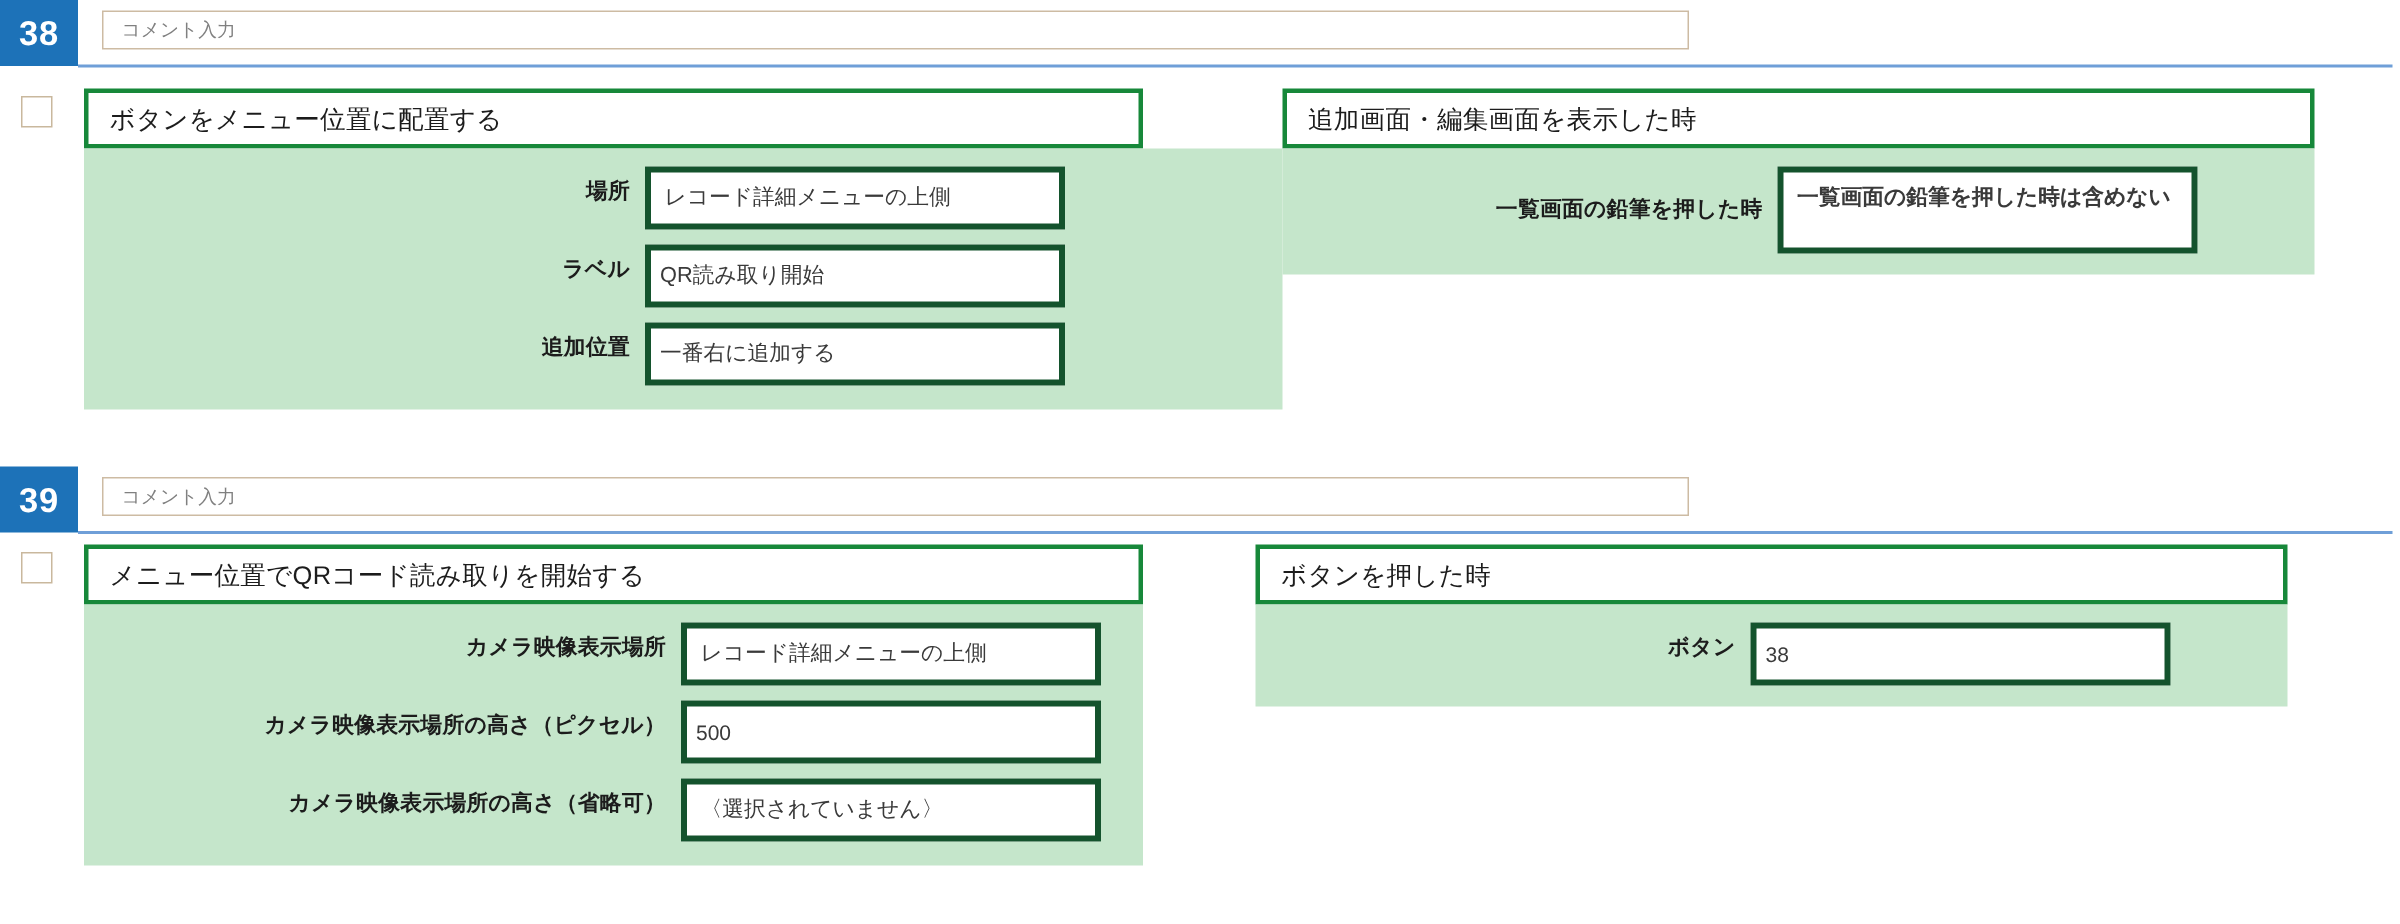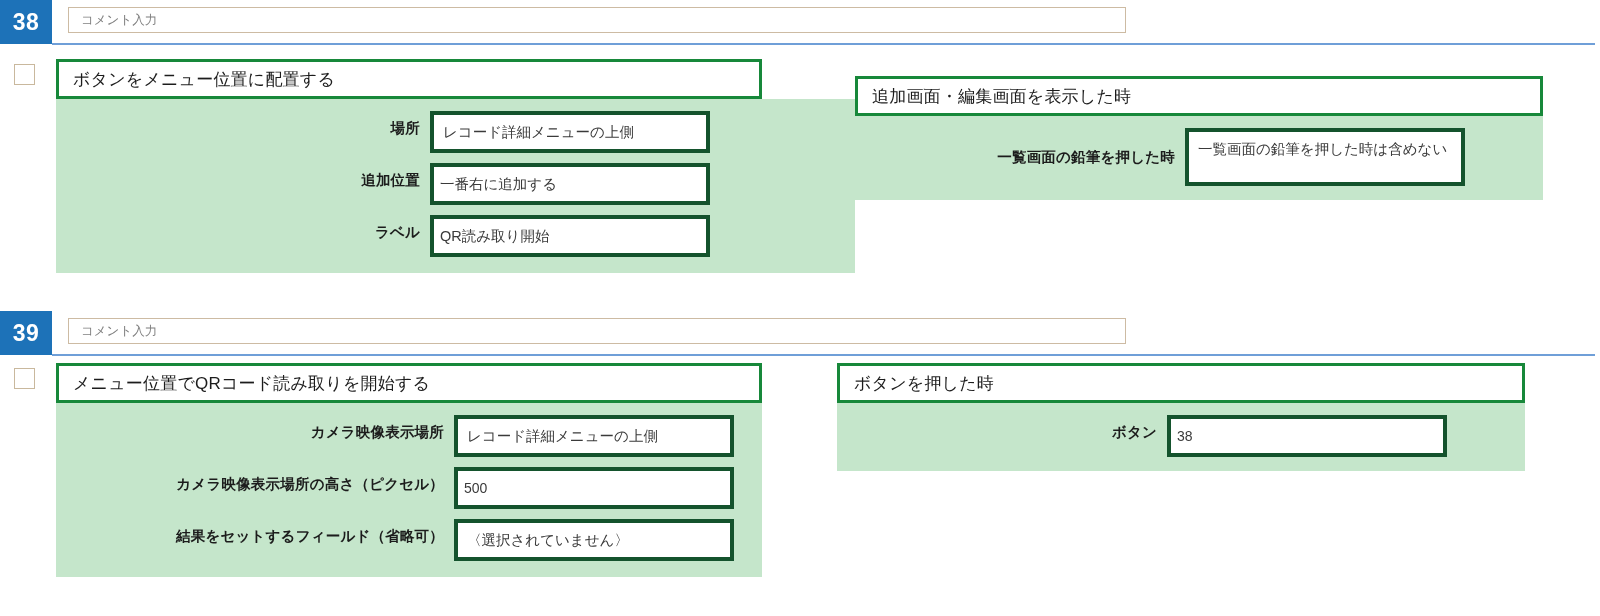--- a/index.html
+++ b/index.html
@@ -144,24 +144,24 @@
 
   
   #block-38 { top: 0; }
   #cb-38 { top: 64px; }
 
   #card-38-left      { left: 56px; top: 59px; width: 706px; }
   #card-38-left .card-body { width: 799px; padding-top: 12px; padding-bottom: 16px; }
   #card-38-left .field-label { width: 374px; }
   #card-38-left .field-value { width: 280px; }
 
-  #card-38-right     { left: 855px; top: 76px; width: 688px; }
+  #card-38-right     { left: 855px; top: 59px; width: 688px; }
   #card-38-right .card-body { width: 688px; padding-top: 12px; padding-bottom: 14px; }
   #card-38-right .field-label { width: 330px; }
-  #card-38-right .field-value { width: 280px; }
+  #card-38-right .field-value { width: 280px; font-weight: bold; }
 
   
   #block-39 { top: 311px; }
   #cb-39 { top: 368px; }
 
   #card-39-left      { left: 56px; top: 363px; width: 706px; }
   #card-39-left .card-body { width: 706px; padding-top: 12px; padding-bottom: 16px; padding-left: 24px; }
   #card-39-left .field-label { width: 374px; }
   #card-39-left .field-value { width: 280px; }
 
@@ -188,26 +188,26 @@
   <div class="row-checkbox" id="cb-38"></div>
 
   <div class="card" id="card-38-left">
     <div class="card-header">ボタンをメニュー位置に配置する</div>
     <div class="card-body">
       <div class="field-row">
         <div class="field-label">場所</div>
         <div class="field-value">レコード詳細メニューの上側</div>
       </div>
       <div class="field-row">
+        <div class="field-label">ラベル</div>
+        <div class="field-value tight">QR読み取り開始</div>
+      </div>
+      <div class="field-row">
         <div class="field-label">追加位置</div>
         <div class="field-value tight">一番右に追加する</div>
-      </div>
-      <div class="field-row">
-        <div class="field-label">ラベル</div>
-        <div class="field-value tight">QR読み取り開始</div>
       </div>
     </div>
   </div>
 
   <div class="card" id="card-38-right">
     <div class="card-header">追加画面・編集画面を表示した時</div>
     <div class="card-body">
       <div class="field-row">
         <div class="field-label" style="line-height:58px">一覧画面の鉛筆を押した時</div>
         <div class="field-value" style="width:280px;min-height:58px">一覧画面の鉛筆を押した時は含めない</div>
@@ -232,21 +232,21 @@
     <div class="card-body">
       <div class="field-row">
         <div class="field-label">カメラ映像表示場所</div>
         <div class="field-value">レコード詳細メニューの上側</div>
       </div>
       <div class="field-row">
         <div class="field-label">カメラ映像表示場所の高さ（ピクセル）</div>
         <div class="field-value numeric">500</div>
       </div>
       <div class="field-row">
-        <div class="field-label">結果をセットするフィールド（省略可）</div>
+        <div class="field-label">カメラ映像表示場所の高さ（省略可）</div>
         <div class="field-value">〈選択されていません〉</div>
       </div>
     </div>
   </div>
 
   <div class="card" id="card-39-right">
     <div class="card-header">ボタンを押した時</div>
     <div class="card-body">
       <div class="field-row">
         <div class="field-label">ボタン</div>

